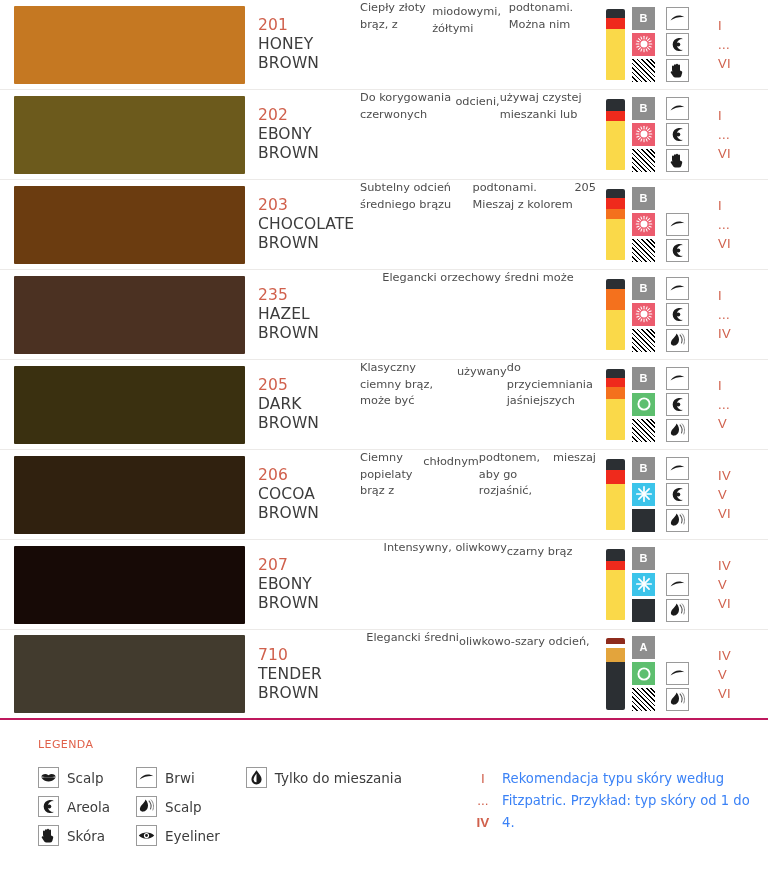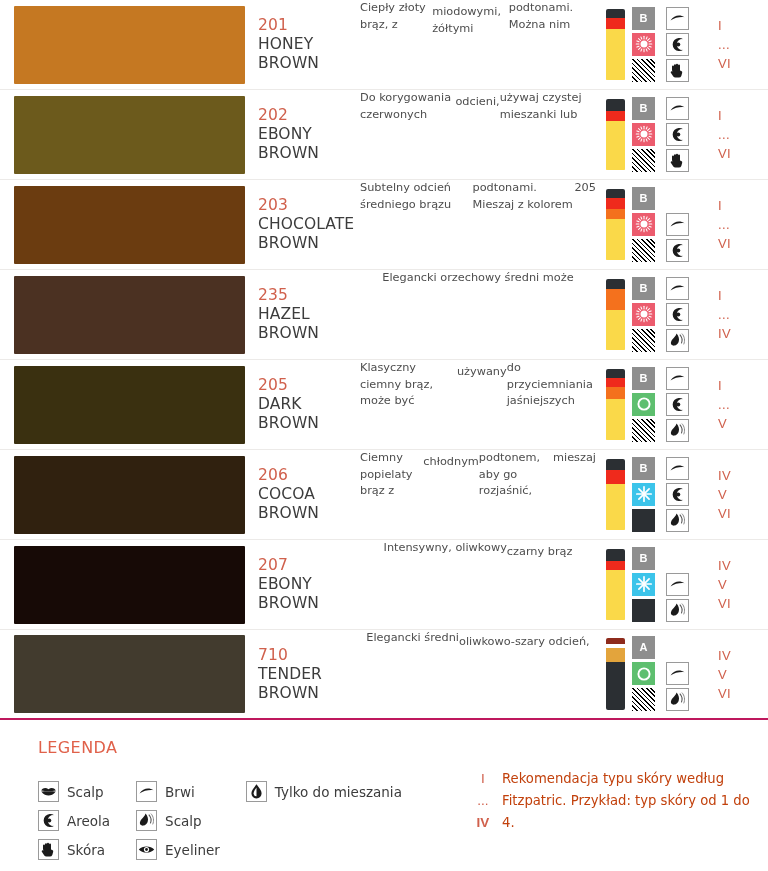--- a/index.html
+++ b/index.html
@@ -161,23 +161,23 @@
 
   
   .legend {
     padding: 18px 0 0 38px;
     display: flex;
     align-items: flex-start;
   }
   .legend-left { width: 430px; }
   .legend-title {
     color: #e0614a;
-    font-size: 16px;
+    font-size: 11px;
     letter-spacing: .4px;
-    margin-bottom: 20px;
+    margin-bottom: 12px;
   }
   .legend-cols { display: flex; }
   .legend-col { margin-right: 26px; }
   .legend-col.wide { margin-right: 0; }
   .legend-item {
     display: flex;
     align-items: center;
     height: 29px;
   }
   .legend-ico {
@@ -206,21 +206,21 @@
     margin-right: 4px;
   }
   .fitz-key div {
     color: #d0604c;
     font-size: 13.5px;
     line-height: 22px;
     font-family: "Liberation Sans", sans-serif;
   }
   .fitz-key div.bold { font-weight: bold; }
   .fitz-text div {
-    color: #c2410c;
+    color: #3b82f6;
     font-size: 13.2px;
     line-height: 22px;
     white-space: nowrap;
   }
 </style>
 </head>
 <body>
 
 <div id="chart">
   <div id="rows-container">

